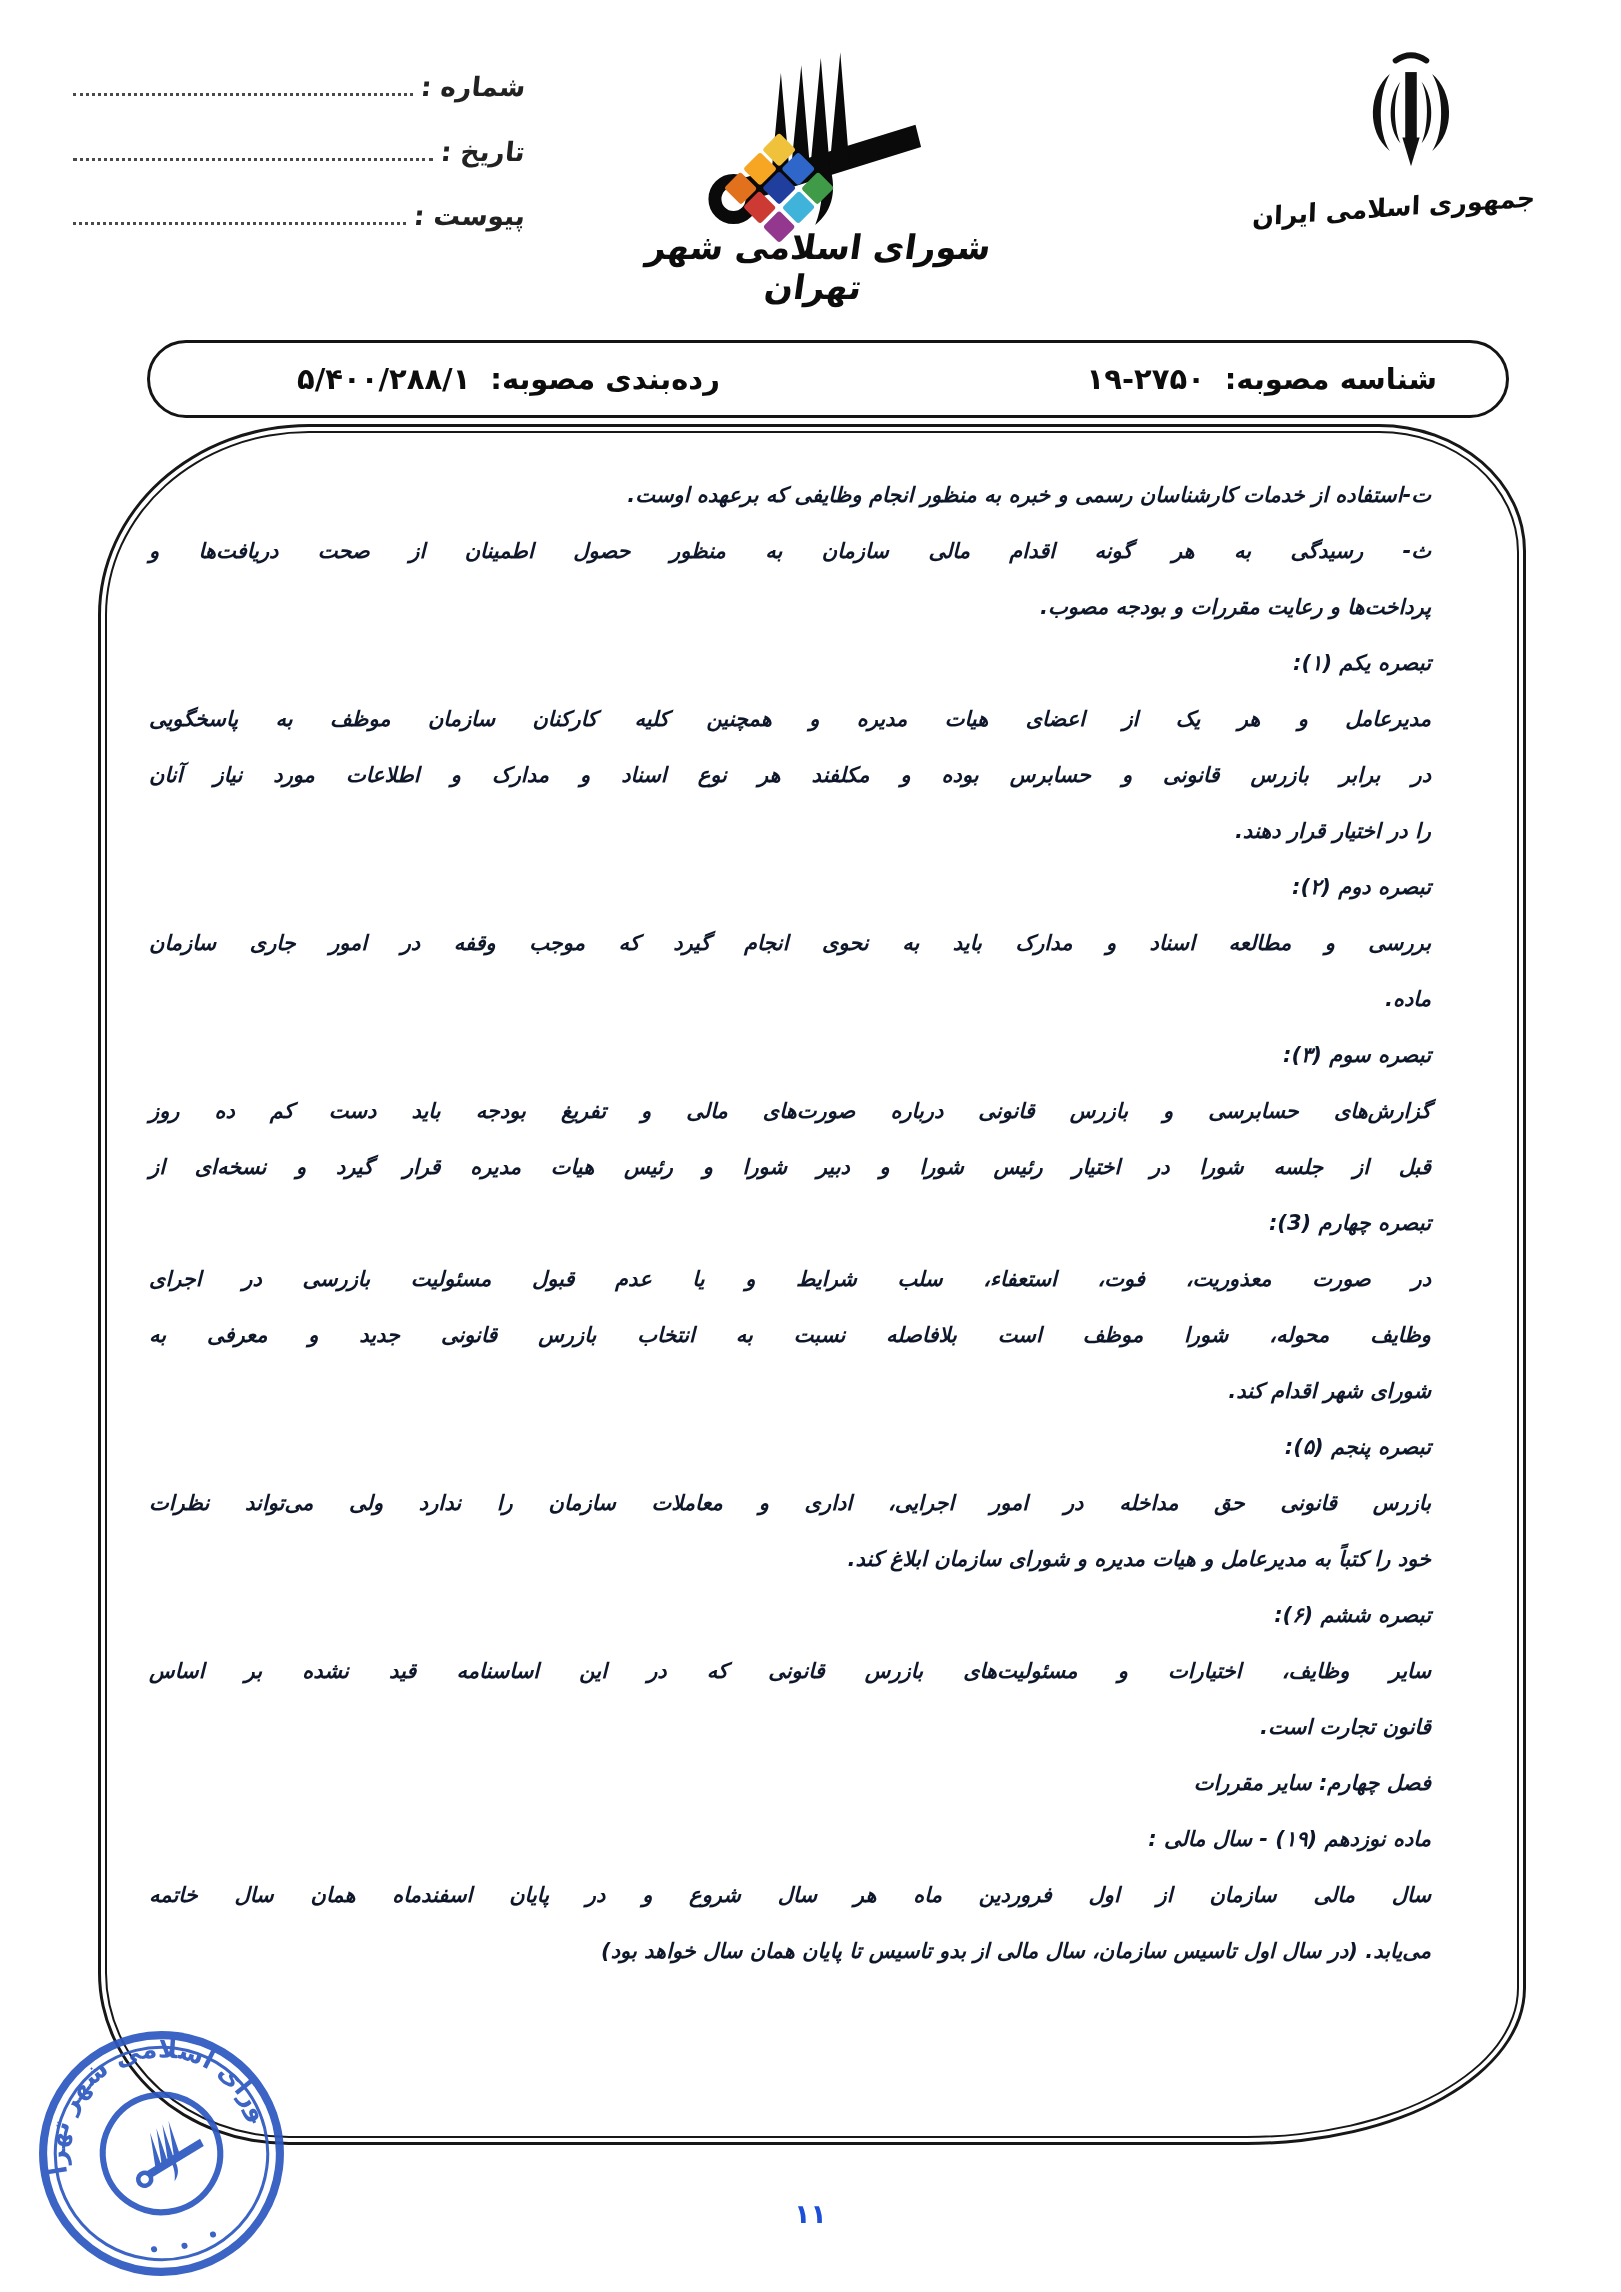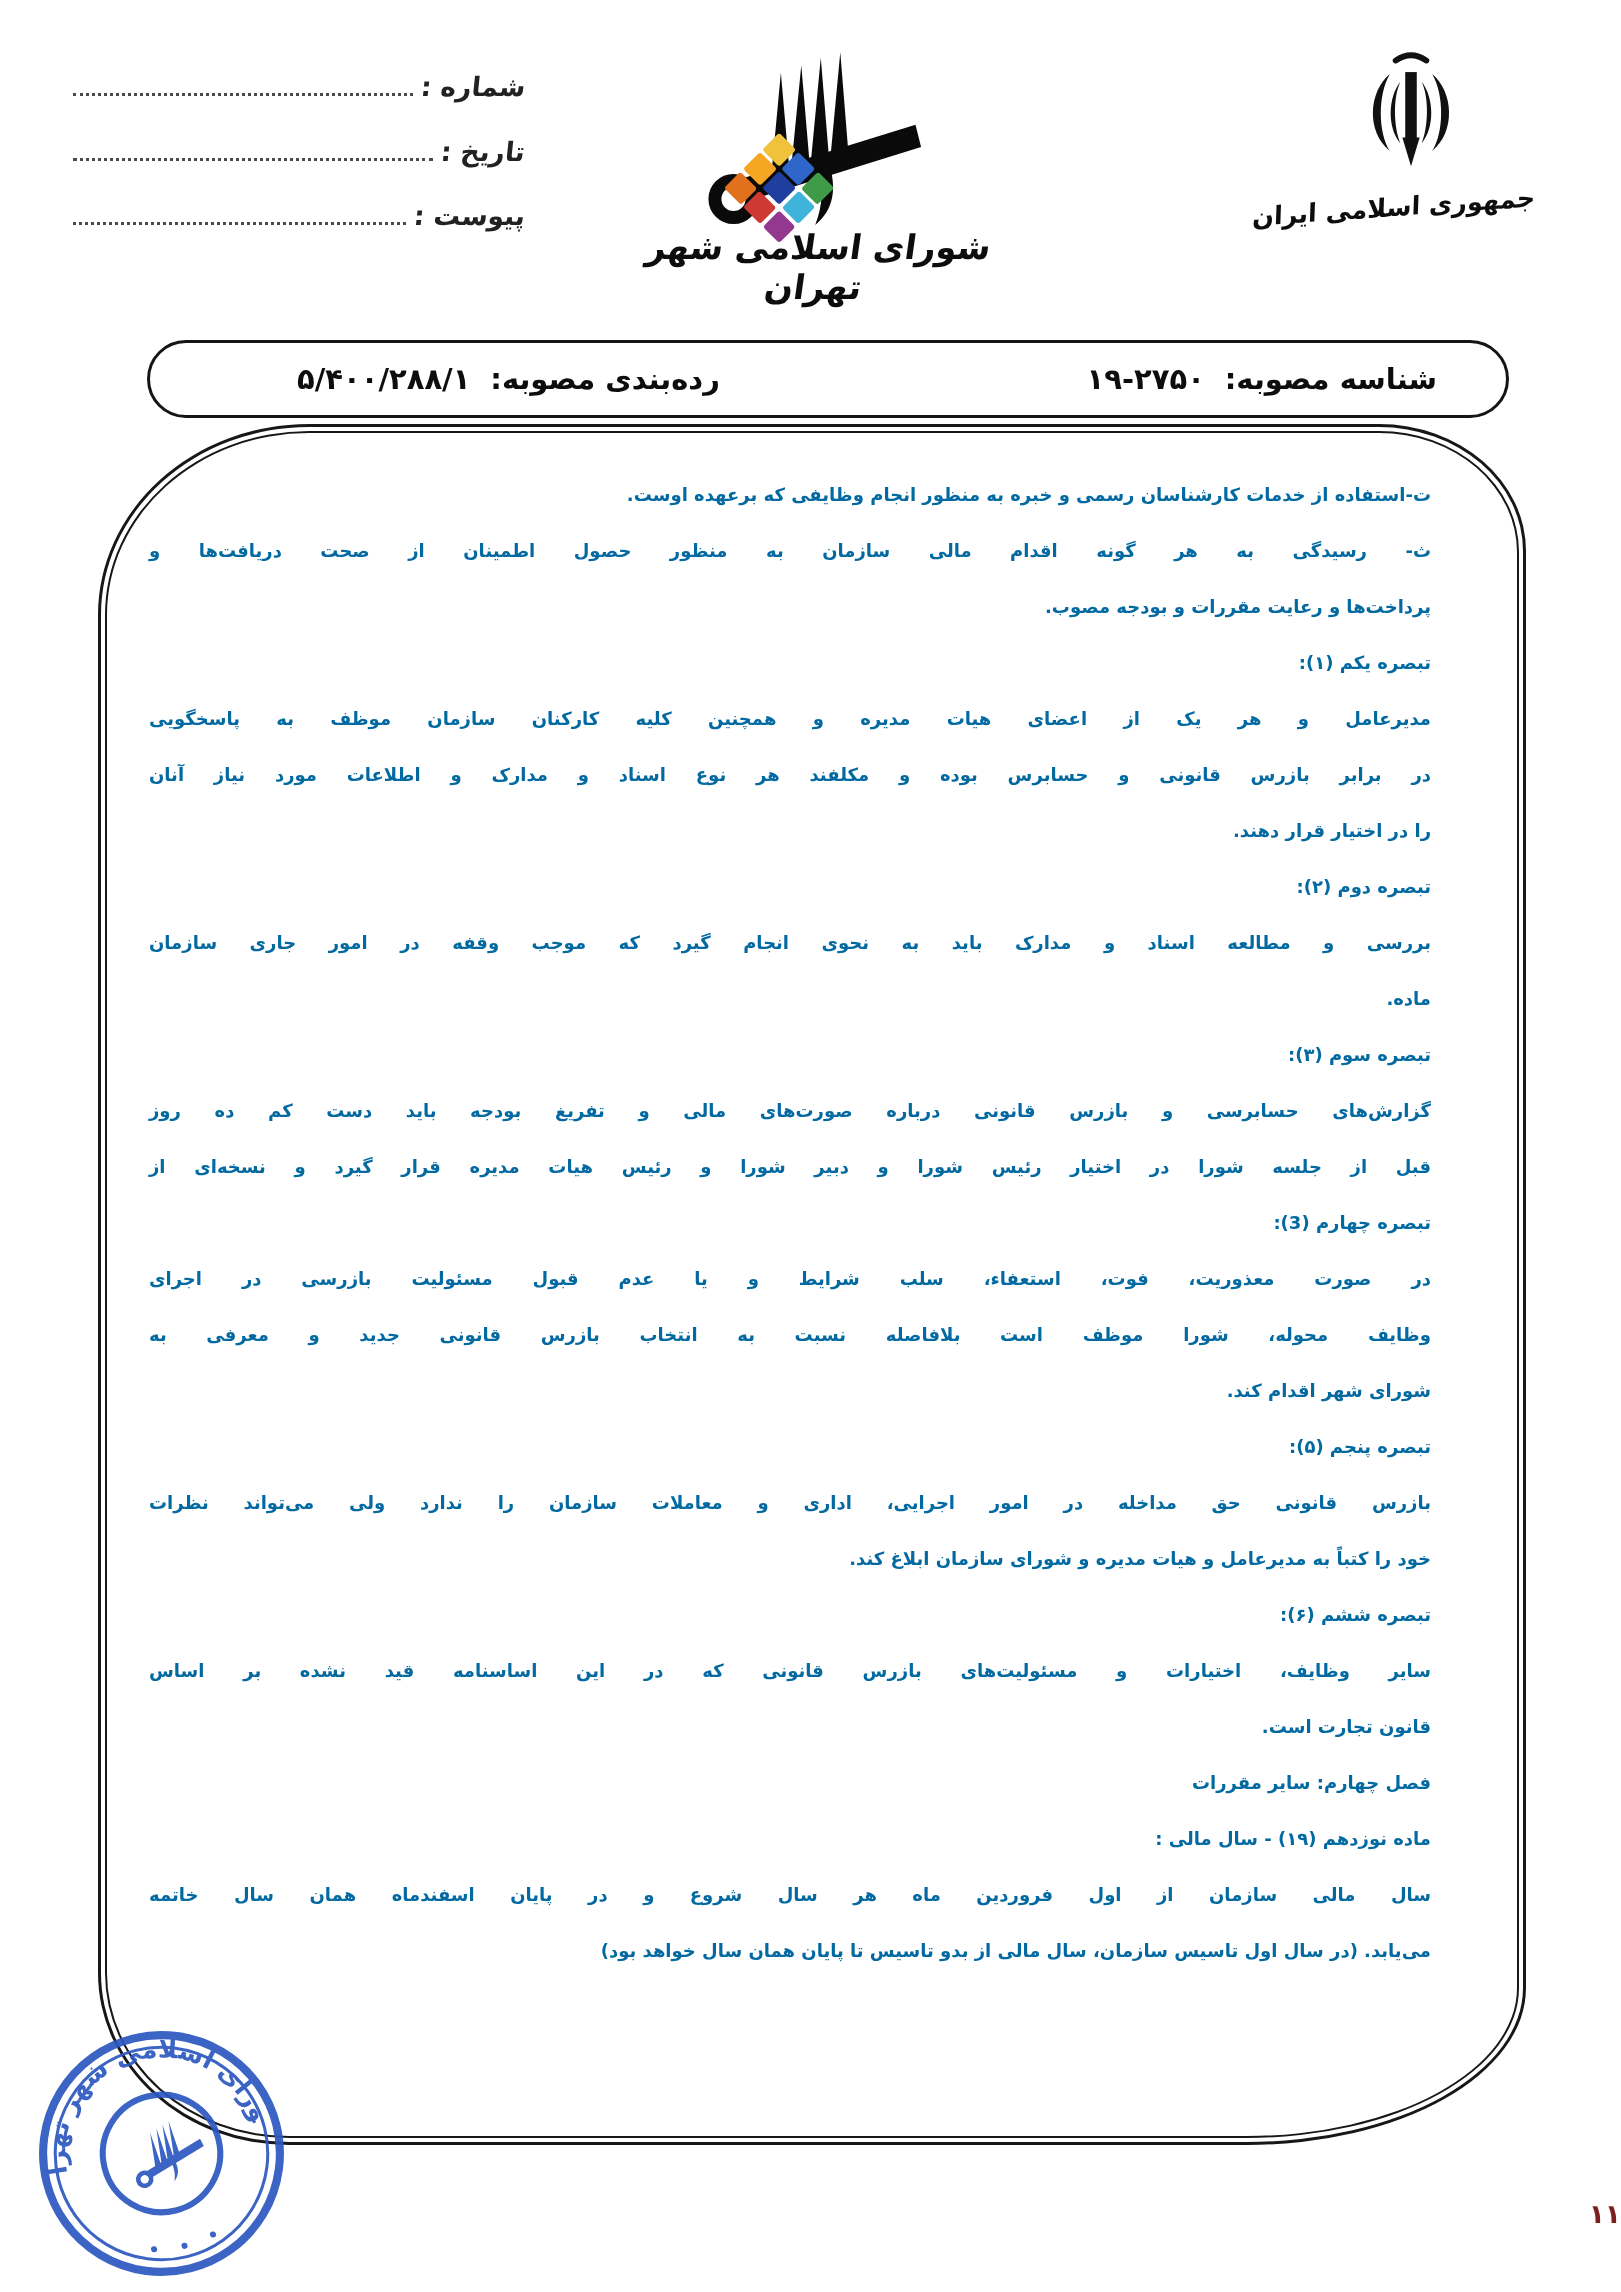--- a/index.html
+++ b/index.html
@@ -50,31 +50,31 @@
     border-radius:211px 147px 279px 191px / 191px 127px 157px 172px;
     background:#fff; z-index:1;
   }
   .box-inner{
     position:absolute; inset:3.9px; border:2.9px solid #171717;
     border-radius:204px 140px 272px 184px / 184px 121px 150px 165px;
   }
 
   
   .doc-text{position:absolute; top:467px; right:190px; width:1282px; z-index:2;}
-  .bl{font-size:18px; font-weight:bold; line-height:56px; text-align:right; color:#0369a1;}
+  .bl{font-size:21px; font-weight:bold; line-height:56px; text-align:right; color:#0f172a;font-style:italic;}
   .bl.j{text-align:justify; text-align-last:justify;}
   .bl.c{text-align:right;}
 
   
   .stamp{position:absolute; left:35px; top:2027px; width:253px; height:253px; z-index:4;
     color:#2c57c0; transform:rotate(-14deg); opacity:.92;}
 
   
-  .page-num{position:absolute; top:2198px; left:0; width:100%; 
-    font-size:26.5px; font-weight:bold; letter-spacing:6.9px; z-index:5; color:#7f1d1d;}
+  .page-num{position:absolute; top:2198px; left:0; width:100%; text-align:center;
+    font-size:26.5px; font-weight:bold; letter-spacing:6.9px; z-index:5; color:#1d4ed8;}
 </style>
 </head>
 <body>
 
 <div class="page">
 
   <div class="form-fields">
     <div class="ff-row">
       <span class="ff-label">شماره :</span>
       <span class="ff-dots"></span>

